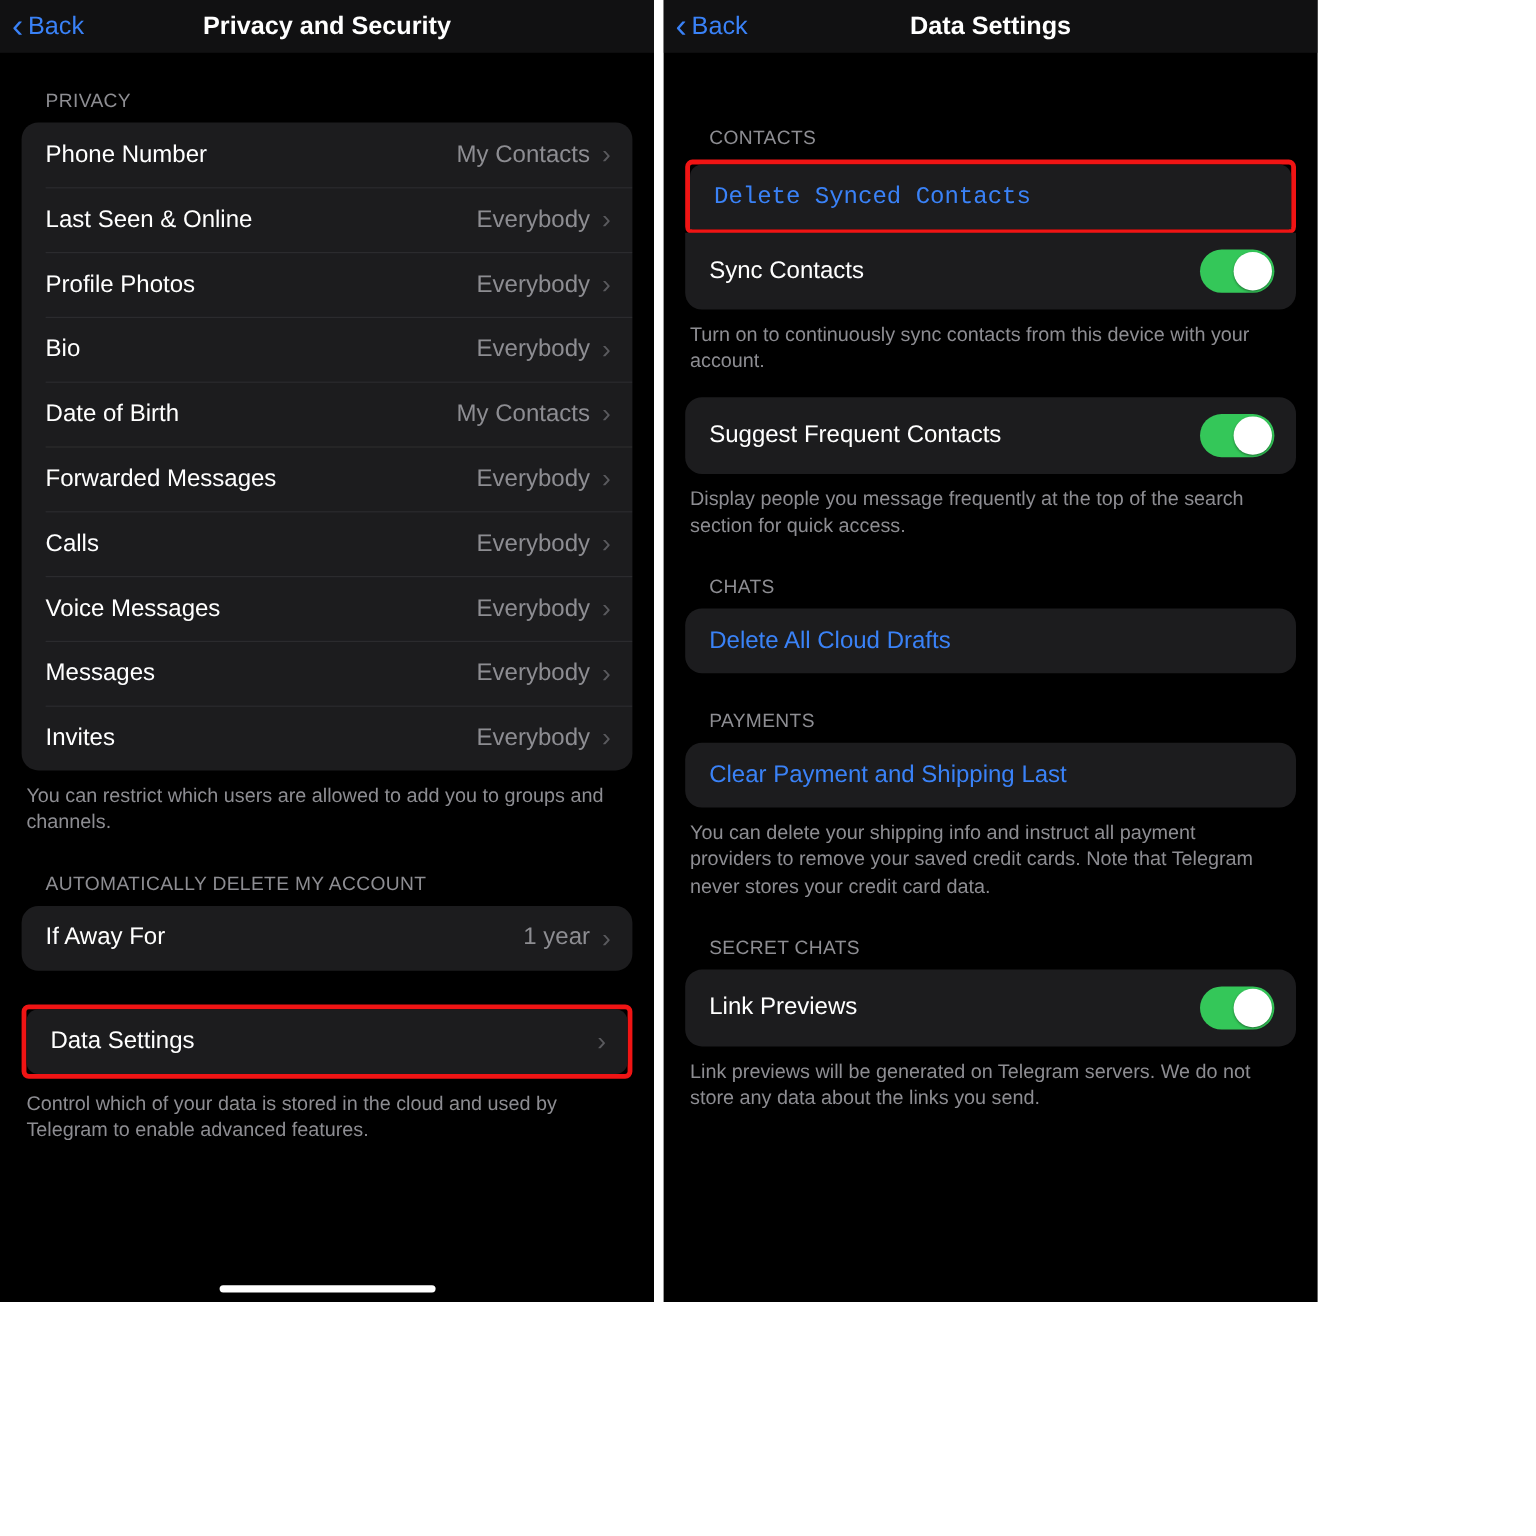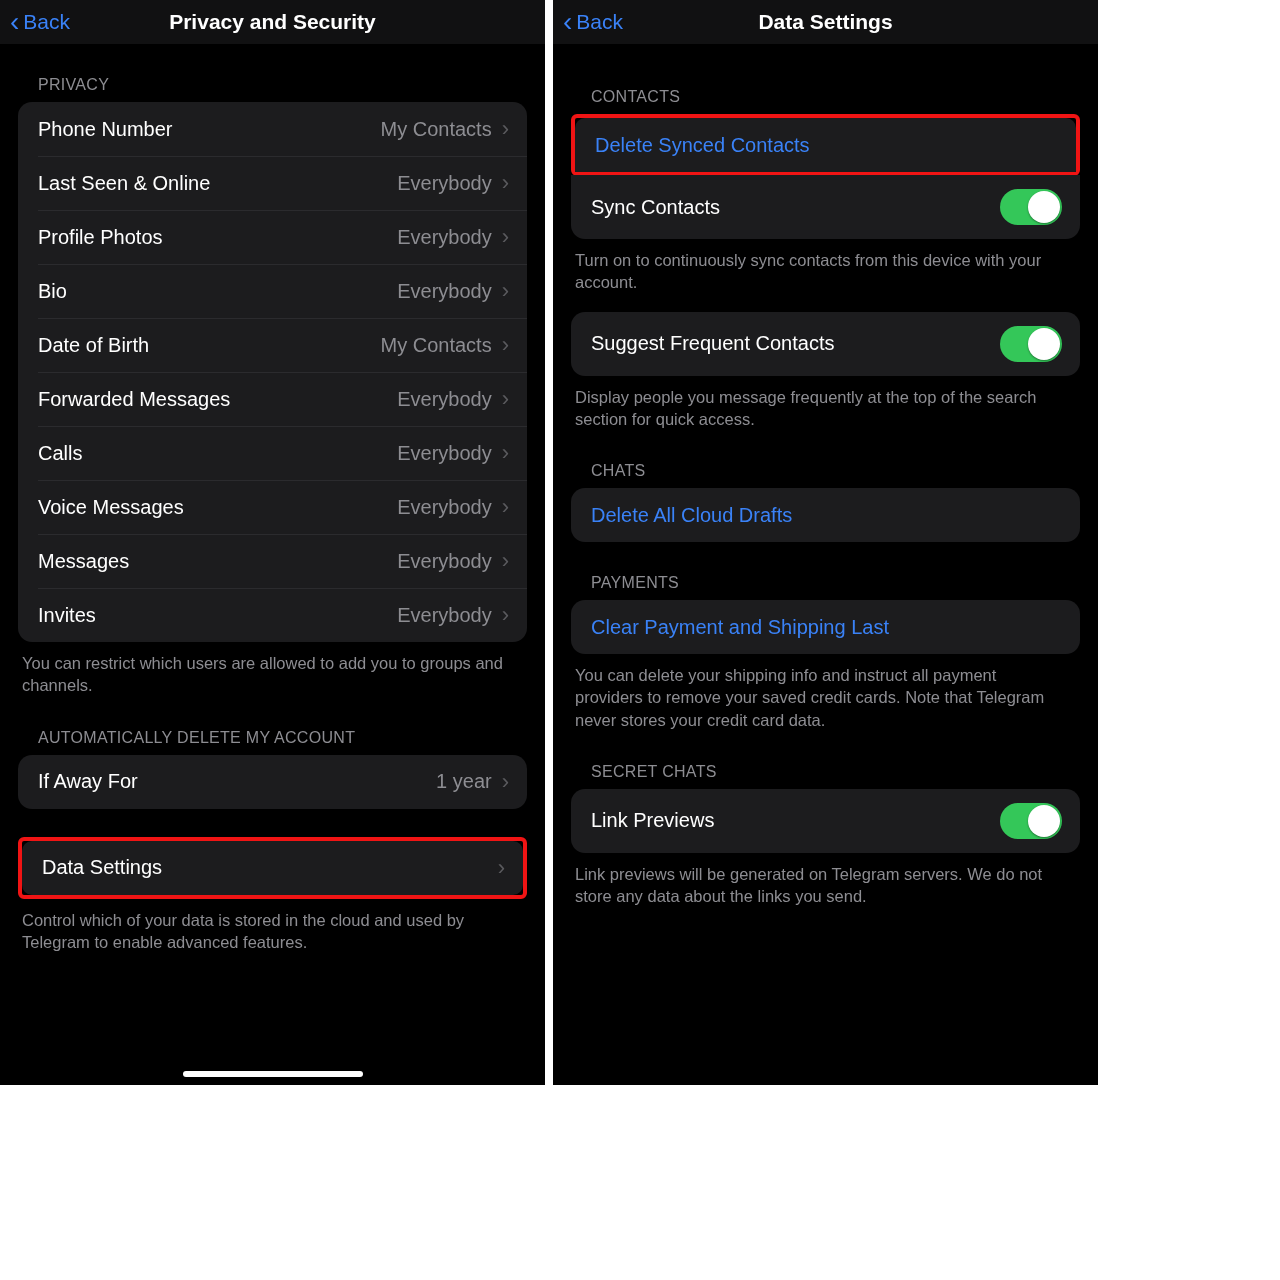--- a/index.html
+++ b/index.html
@@ -140,21 +140,21 @@
     bottom: 8px;
     left: 50%;
     transform: translateX(-50%);
     width: 180px;
     height: 6px;
     background: #fff;
     border-radius: 3px;
   }
 
   
-  .phone-right .section-header.first { padding-top: 44px; border-radius: 18px; }
+  .phone-right .section-header.first { padding-top: 63px; border-radius: 18px; }
   .phone-left .section-header.first { padding-top: 32px; }
 </style>
 </head>
 <body>
 
 <div class="phone phone-left">
   <div class="navbar">
     <div class="nav-back">
       <span class="chev">‹</span>
       <span>Back</span>
@@ -248,21 +248,21 @@
     <div class="nav-back">
       <span class="chev">‹</span>
       <span>Back</span>
     </div>
     <div class="nav-title">Data Settings</div>
   </div>
 
   <div class="content">
     <div class="section-header first">CONTACTS</div>
 
-    <div class="highlight-red group-wrap" style="margin-bottom:-1px;">
+    <div class="highlight-red group-wrap" style="margin-bottom:-1px;font-family:Liberation Mono, monospace;">
       <div class="row link" style="border-radius:10px 10px 0 0;">
         <span class="label">Delete Synced Contacts</span>
       </div>
     </div>
     <div class="group" style="border-radius:0 0 14px 14px;">
       <div class="row">
         <span class="label">Sync Contacts</span>
         <div class="toggle on">
             <div class="knob"></div>
           </div>

